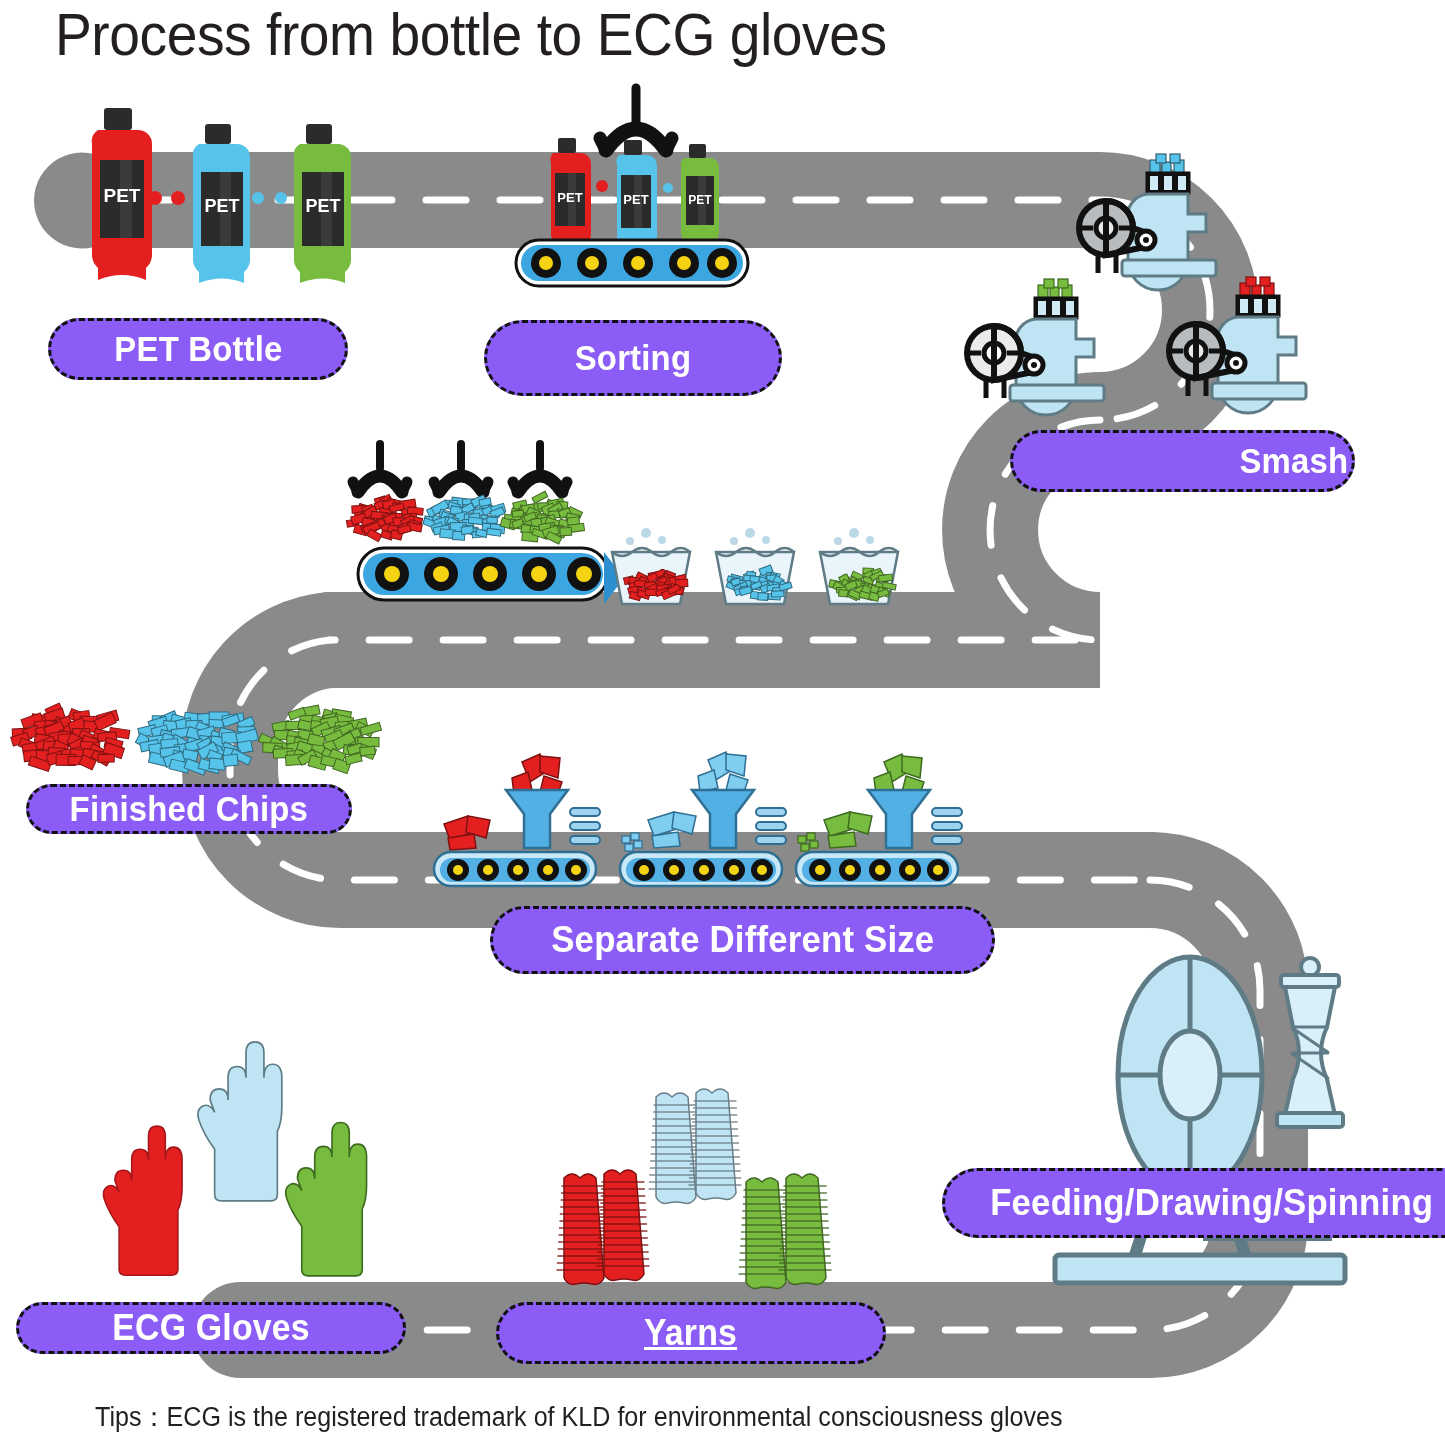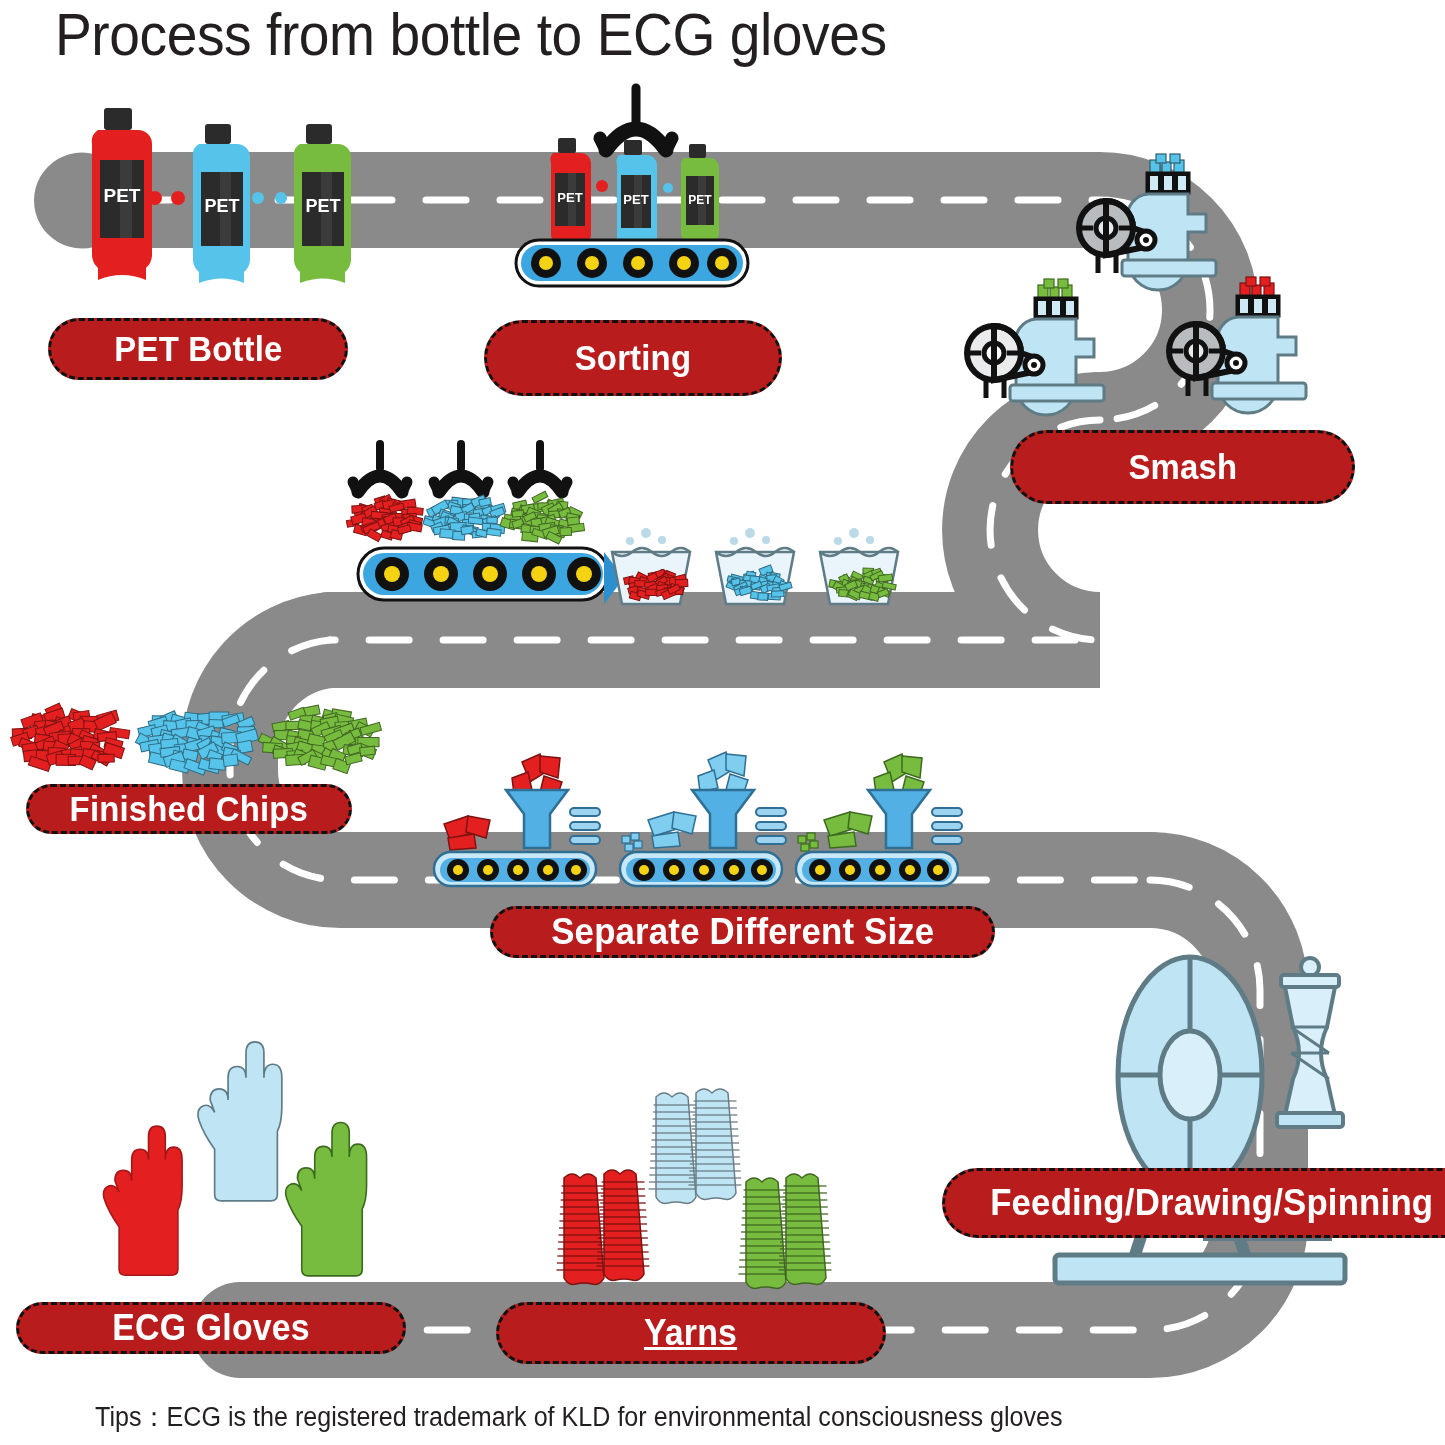--- a/index.html
+++ b/index.html
@@ -9,21 +9,21 @@
   .ttl{position:absolute;left:55px;top:2px;width:1360px;height:66px;
        font-family:"Liberation Sans Narrow","Liberation Sans",sans-serif;
        font-size:60px;line-height:66px;color:#231f20;letter-spacing:-0.5px;
        transform:scaleX(.92);transform-origin:left center;white-space:nowrap;}
   .tips{position:absolute;left:95px;top:1397px;width:1300px;height:40px;
         font-family:"Liberation Sans Narrow","Liberation Sans",sans-serif;
         font-size:27px;line-height:40px;color:#231f20;white-space:nowrap;
         transform:scaleX(.93);transform-origin:left center;}
   
   .badge{position:absolute;box-sizing:border-box;display:flex;align-items:center;
-         justify-content:center;background:#b91c1c;border:3px dashed #111111;
+         justify-content:center;background:#8b5cf6;border:3px dashed #111111;
          border-radius:999px;color:#ffffff;white-space:nowrap;
          font-family:"Liberation Sans Narrow","Liberation Sans",sans-serif;
          font-weight:700;letter-spacing:.2px;}
   .badge span{transform:scaleX(.94);transform-origin:center;display:block;}
 </style>
 </head>
 <body>
 
 <div id="stage">
 
@@ -944,27 +944,27 @@
   </svg>
 
   <div class="ttl">Process from bottle to ECG gloves</div>
 
   <div class="badge" id="b0" style="left: 48px; top: 318px; width: 300px; height: 62px; font-size: 35px;">
     <span>PET Bottle</span>
     </div>
   <div class="badge" id="b1" style="left: 484px; top: 320px; width: 298px; height: 76px; font-size: 35px;">
     <span>Sorting</span>
     </div>
-  <div class="badge" id="b2" style="left: 1010px; top: 430px; width: 345px; height: 74px; font-size: 35px;">
+  <div class="badge" id="b2" style="left: 1010px; top: 430px; width: 345px; height: 62px; font-size: 35px; justify-content: flex-end;">
     <span>Smash</span>
     </div>
   <div class="badge" id="b4" style="left: 26px; top: 784px; width: 326px; height: 50px; font-size: 35px;">
     <span>Finished Chips</span>
     </div>
-  <div class="badge" id="b5" style="left: 490px; top: 906px; width: 505px; height: 52px; font-size: 37px;">
+  <div class="badge" id="b5" style="left: 490px; top: 906px; width: 505px; height: 68px; font-size: 37px;">
     <span>Separate Different Size</span>
     </div>
   <div class="badge" id="b6" style="left: 942px; top: 1168px; width: 540px; height: 70px; font-size: 37px;">
     <span>Feeding/Drawing/Spinning</span>
     </div>
   <div class="badge" id="b7" style="left: 16px; top: 1302px; width: 390px; height: 52px; font-size: 36px;">
     <span>ECG Gloves</span>
     </div>
   <div class="badge" id="b8" style="left: 496px; top: 1302px; width: 390px; height: 62px; font-size: 36px; text-decoration: underline;">
     <span>Yarns</span>

